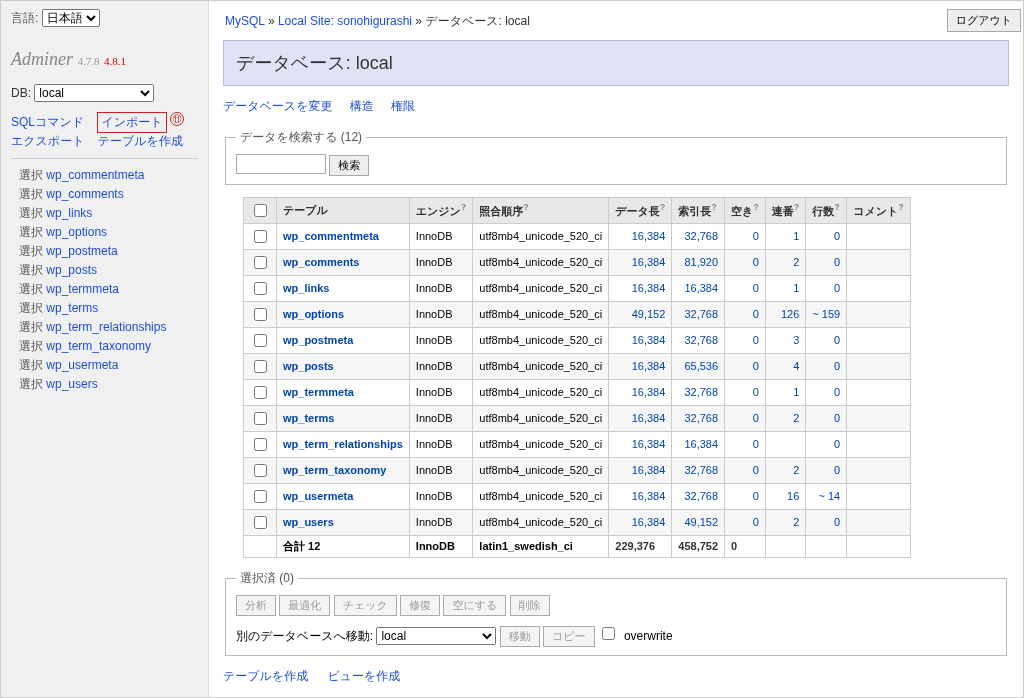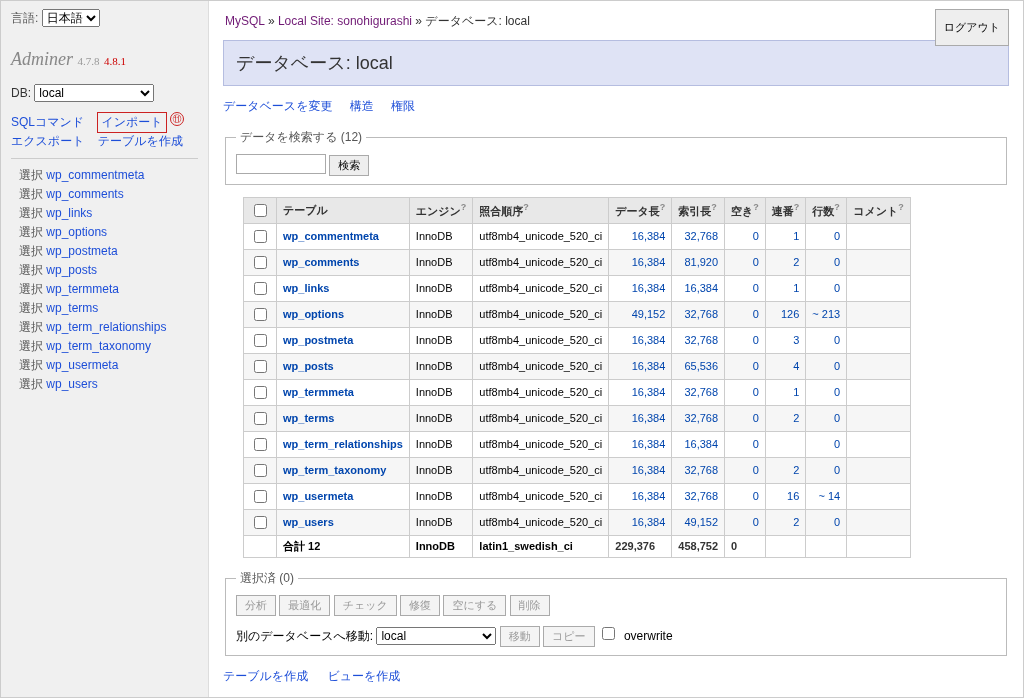--- a/index.html
+++ b/index.html
@@ -14,23 +14,23 @@
 .db-row { margin-bottom: 10px; color: #333; }
 select { font-size: 12px; }
 .side-links { margin-bottom: 8px; }
 .side-links a, .tbl-list a, a.lnk { color: #1d4ed8; text-decoration: none; }
 .hlbox { border: 1px solid #c22; padding: 1px 3px; display: inline-block; }
 .circ { display: inline-block; border: 1px solid #c22; color: #c22; border-radius: 50%; width: 14px; height: 14px; line-height: 12px; text-align: center; font-size: 9px; vertical-align: top; }
 .tbl-list { border-top: 1px solid #ccc; padding-top: 6px; }
 .tbl-list div { margin: 2px 8px; }
 .sel { color: #555; }
 #breadcrumb { background: #fff; padding: 4px 2px; color: #333; }
-#breadcrumb a { color: #701a75; text-decoration: none; }
+#breadcrumb a { color: #1d4ed8; text-decoration: none; }
 #headerbar { background: #dfe3f5; border: 1px solid #b5bde0; padding: 10px 12px; margin: 6px 0 12px 0; font-size: 18px; color: #333; }
-.logout { position: absolute; top: 8px; right: 14px; background: #eee; border: 1px solid #aaa; padding: 10px 8px; font-size: 11px; cursor: pointer; }
+.logout { position: absolute; top: 8px; right: 2px; background: #eee; border: 1px solid #aaa; padding: 3px 8px; font-size: 11px; cursor: pointer; }
 .sect-links { margin-bottom: 14px; }
 .sect-links a { margin-right: 14px; }
 h3 { font-size: 14px; margin: 10px 0 8px 0; color: #333; }
 fieldset { border: 1px solid #bbb; margin-bottom: 12px; padding: 8px 10px; }
 legend { color: #555; padding: 0 4px; }
 input[type=text] { border: 1px solid #aaa; height: 20px; }
 button.btn, input[type=button], input[type=submit] { background: #eee; border: 1px solid #aaa; padding: 2px 8px; font-size: 11px; cursor: pointer; }
 button.btn:disabled { color: #999; background: #f4f4f4; cursor: default; }
 table.data { border-collapse: collapse; width: auto; margin-left: 20px; }
 table.data th, table.data td { border: 1px solid #ccc; padding: 3px 6px; font-size: 11px; text-align: left; white-space: nowrap; }
@@ -166,21 +166,21 @@
           </tr>
           <tr>
             <td><input type="checkbox" style=""></td>
             <td><a class="tn">wp_options</a></td>
             <td>InnoDB</td>
             <td>utf8mb4_unicode_520_ci</td>
             <td class="num">49,152</td>
             <td class="num">32,768</td>
             <td class="num">0</td>
             <td class="num">126</td>
-            <td class="num">~ 213</td>
+            <td class="num">~ 159</td>
             <td></td>
           </tr>
           <tr>
             <td><input type="checkbox" style=""></td>
             <td><a class="tn">wp_postmeta</a></td>
             <td>InnoDB</td>
             <td>utf8mb4_unicode_520_ci</td>
             <td class="num">16,384</td>
             <td class="num">32,768</td>
             <td class="num">0</td>

